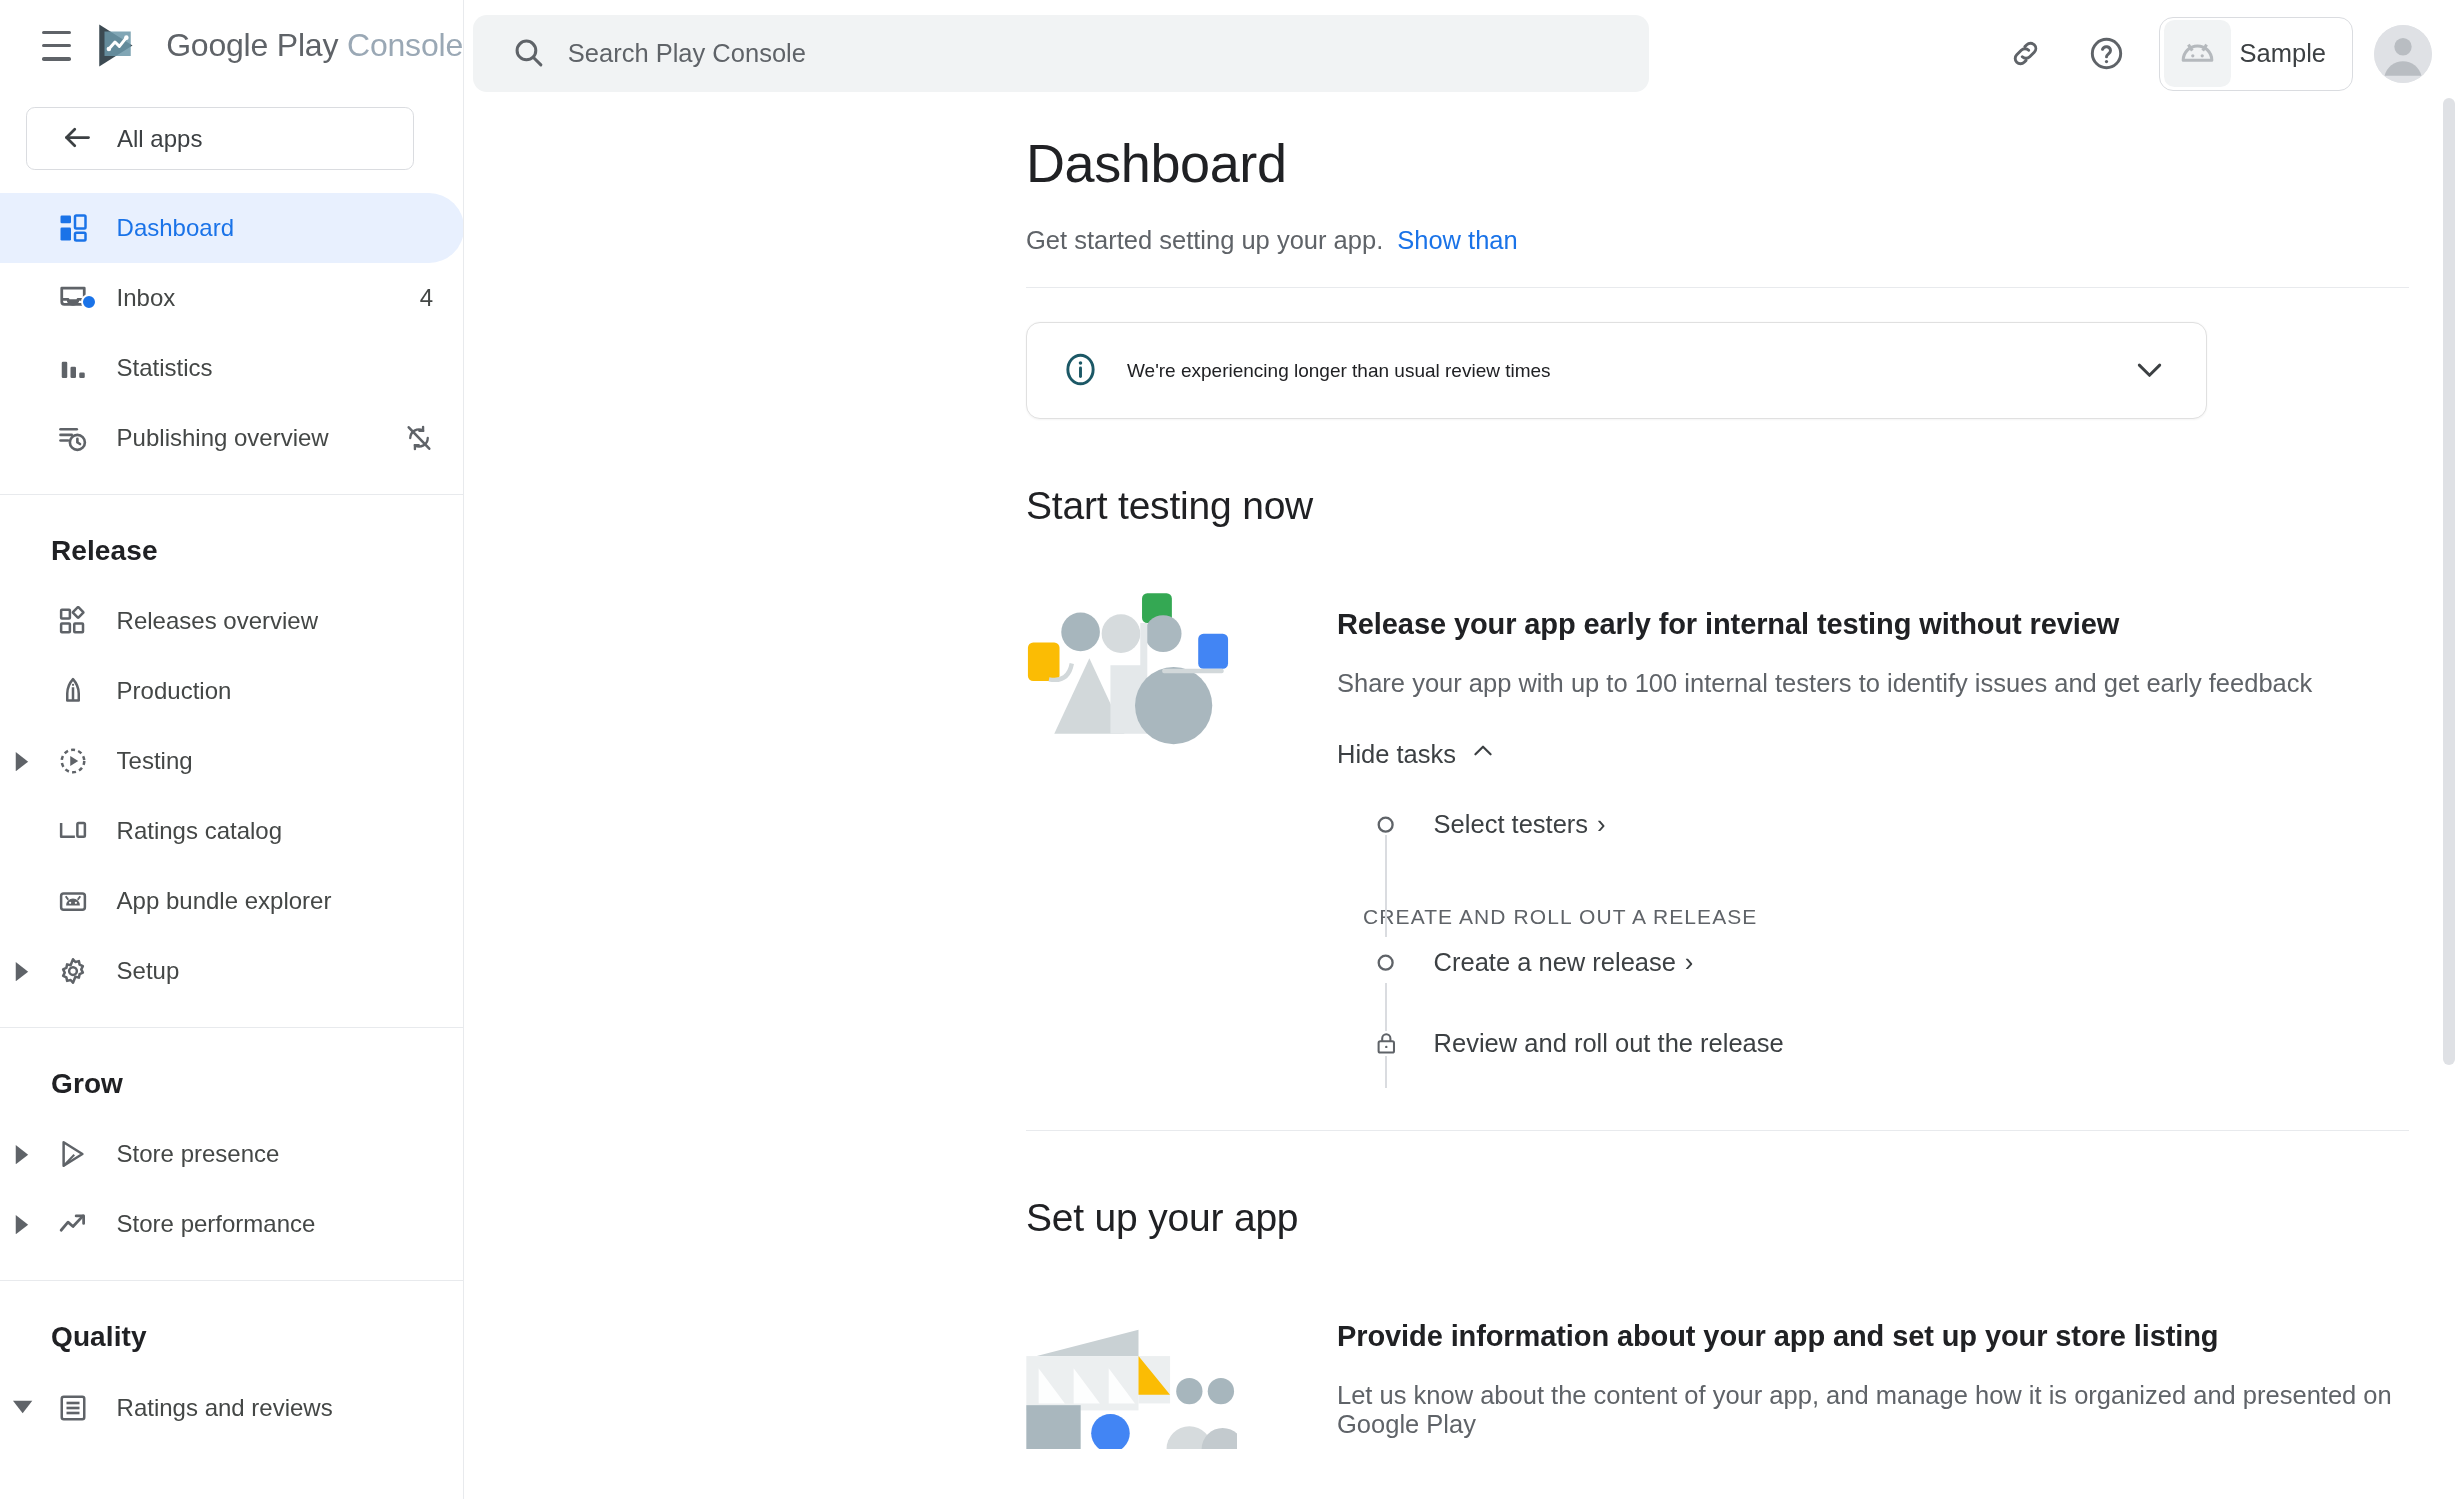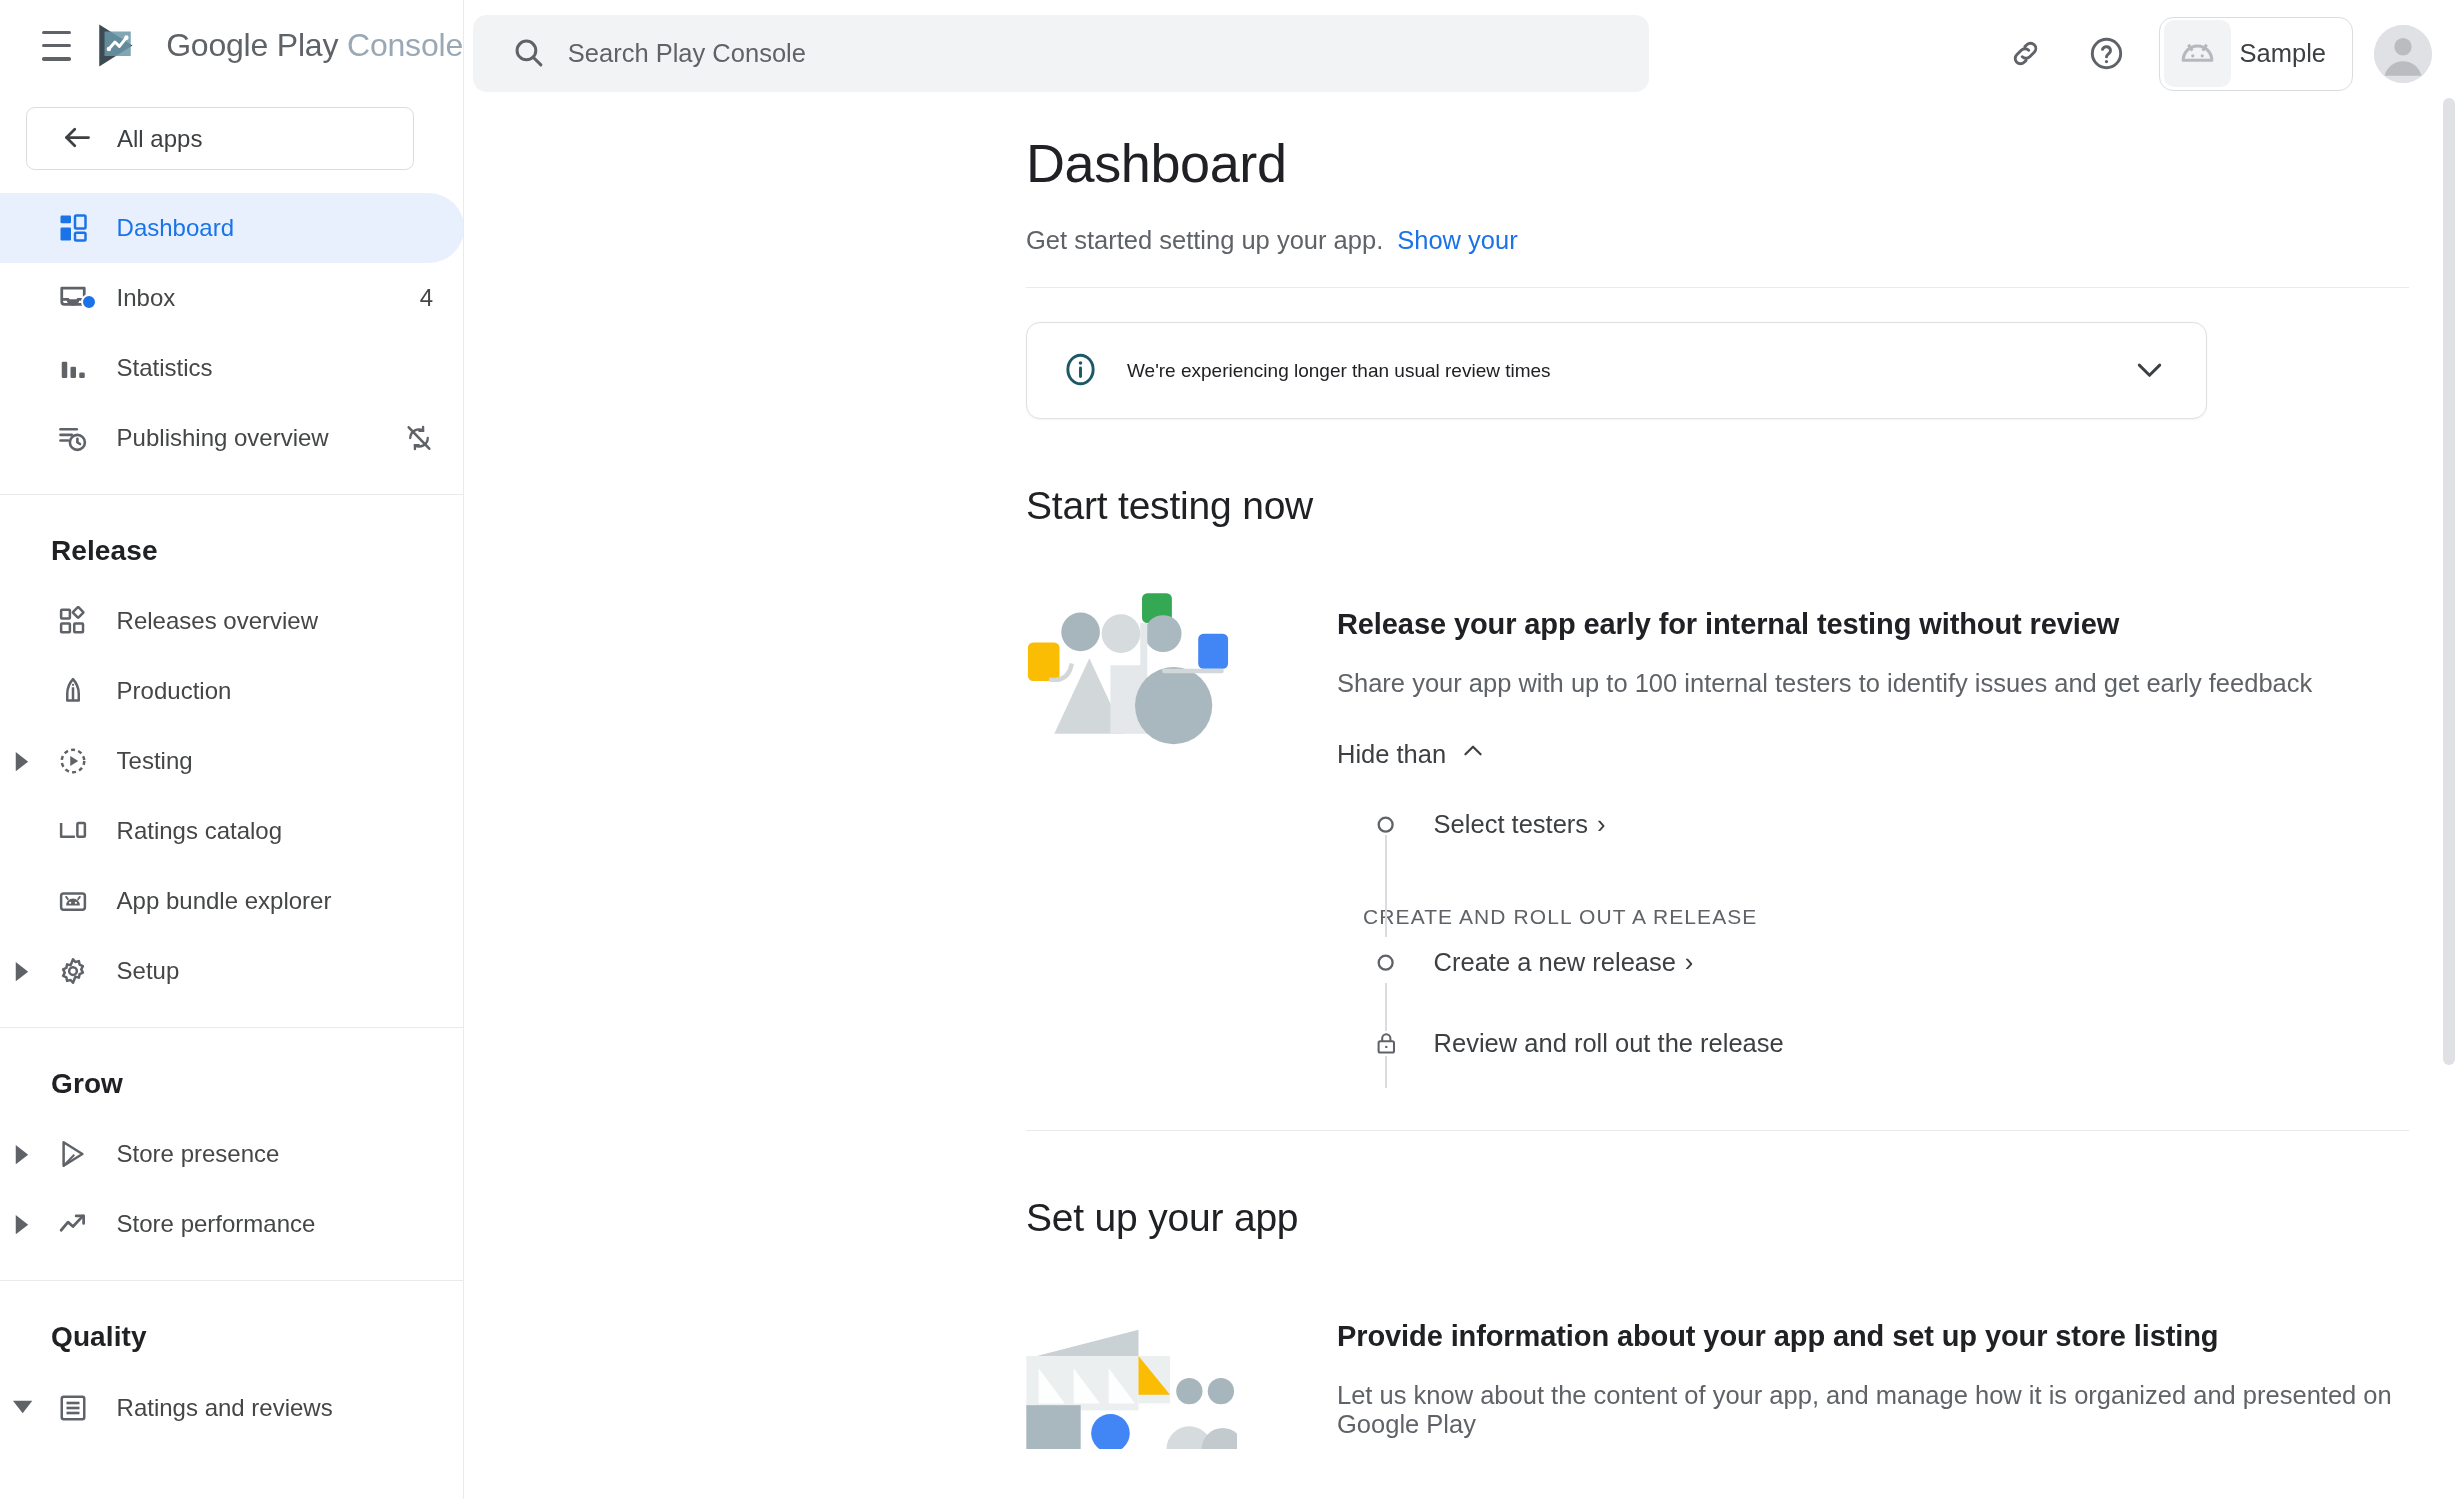--- a/index.html
+++ b/index.html
@@ -478,21 +478,21 @@
           </svg>
         </div>
       </div>
     </div>
 
     <div class="content">
       <h1 class="page-title">Dashboard</h1>
 
       <div class="subtitle-row">
         <span>Get started setting up your app.</span>
-        <span class="link">Show your</span>
+        <span class="link">Show than</span>
       </div>
 
       <div class="hr"></div>
 
       <div class="banner">
         <span>
           <svg width="37" height="37" viewBox="0 0 24 24" fill="none" stroke="#1c5866" stroke-width="1.9">
             <ellipse cx="12" cy="12" rx="8.2" ry="9.3"></ellipse>
             <line x1="12" y1="11" x2="12" y2="16.6" stroke-linecap="round"></line>
             <circle cx="12" cy="7.8" r="1.15" fill="#1c5866" stroke="none"></circle>
@@ -523,21 +523,21 @@
             <circle cx="168" cy="134" r="44" fill="#a9b7be"></circle>
             <rect x="155" y="92" width="70" height="5" rx="2" fill="#d2d8da"></rect>
           </svg>
         </div>
 
         <div class="card-body">
           <div class="card-title">Release your app early for internal testing without review</div>
           <div class="card-desc">Share your app with up to 100 internal testers to identify issues and get early feedback</div>
 
           <div class="hide-tasks">
-            <span>Hide than</span>
+            <span>Hide tasks</span>
             <span>
               <svg width="26" height="26" viewBox="0 0 24 24" fill="none" stroke="#3c4043" stroke-width="2" stroke-linecap="round" stroke-linejoin="round">
                 <polyline points="5,15 12,8 19,15"></polyline>
               </svg>
             </span>
           </div>
 
           <div class="tasks">
             <div class="tline" style="top:24.6px; height:112px;"></div>
             <div class="tline" style="top:183px; height:105px;"></div>

